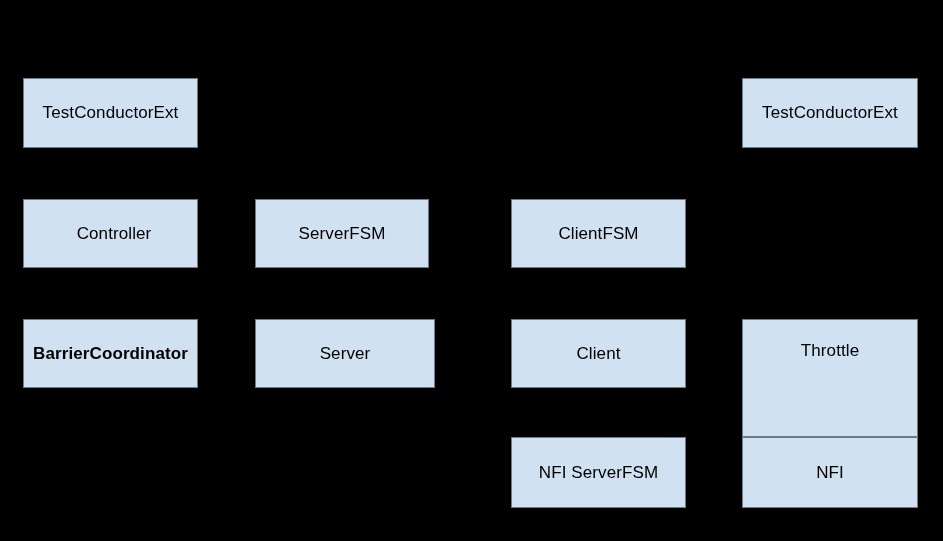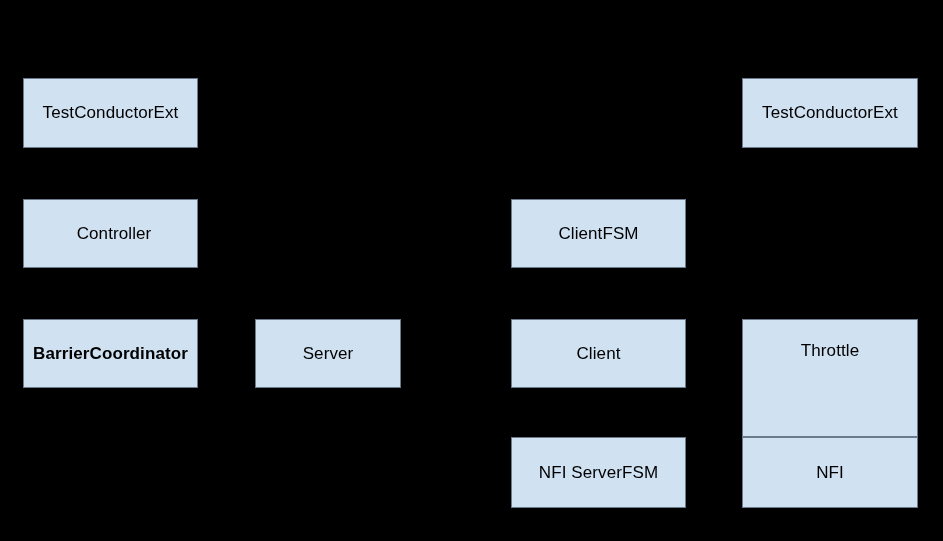--- a/index.html
+++ b/index.html
@@ -63,30 +63,33 @@
   </div>
 
   <div class="node-box" style="left: 742px; top: 78px; width: 176px; height: 70px; background: rgb(208, 225, 242); border-color: rgb(108, 123, 139);">
     <span class="node-label" style="color: rgb(0, 0, 0);">TestConductorExt</span>
   </div>
 
   <div class="node-box" style="left: 23px; top: 199px; width: 175px; height: 69px; background: rgb(208, 225, 242); border-color: rgb(108, 123, 139);">
     <span class="node-label" style="color: rgb(0, 0, 0); margin-left: 7px;">Controller</span>
   </div>
 
+  <div class="node-box" style="left: 255px; top: 199px; width: 174px; height: 69px; background: rgb(208, 225, 242); border-color: rgb(108, 123, 139);">
+    <span class="node-label" style="color: rgb(0, 0, 0);">ServerFSM</span>
+  </div>
 
   <div class="node-box" style="left: 511px; top: 199px; width: 175px; height: 69px; background: rgb(208, 225, 242); border-color: rgb(108, 123, 139);">
     <span class="node-label" style="color: rgb(0, 0, 0);">ClientFSM</span>
   </div>
 
   <div class="node-box" style="left: 23px; top: 319px; width: 175px; height: 69px; background: rgb(208, 225, 242); border-color: rgb(108, 123, 139);">
     <span class="node-label" style="color: rgb(0, 0, 0); font-weight: bold;">BarrierCoordinator</span>
   </div>
 
-  <div class="node-box" style="left: 255px; top: 319px; width: 146px; height: 69px; background: rgb(208, 225, 242); border-color: rgb(108, 123, 139); justify-content: center;">
+  <div class="node-box" style="left: 255px; top: 319px; width: 180px; height: 69px; background: rgb(208, 225, 242); border-color: rgb(108, 123, 139); justify-content: center;">
     <span class="node-label" style="color: rgb(0, 0, 0);">Server</span>
   </div>
 
   <div class="node-box" style="left: 511px; top: 319px; width: 175px; height: 69px; background: rgb(208, 225, 242); border-color: rgb(108, 123, 139);">
     <span class="node-label" style="color: rgb(0, 0, 0);">Client</span>
   </div>
 
   <div class="node-box label-top" style="left: 742px; top: 319px; width: 176px; height: 118px; background: rgb(208, 225, 242); border-color: rgb(108, 123, 139);">
     <span class="node-label" style="color: rgb(0, 0, 0);">Throttle</span>
   </div>

